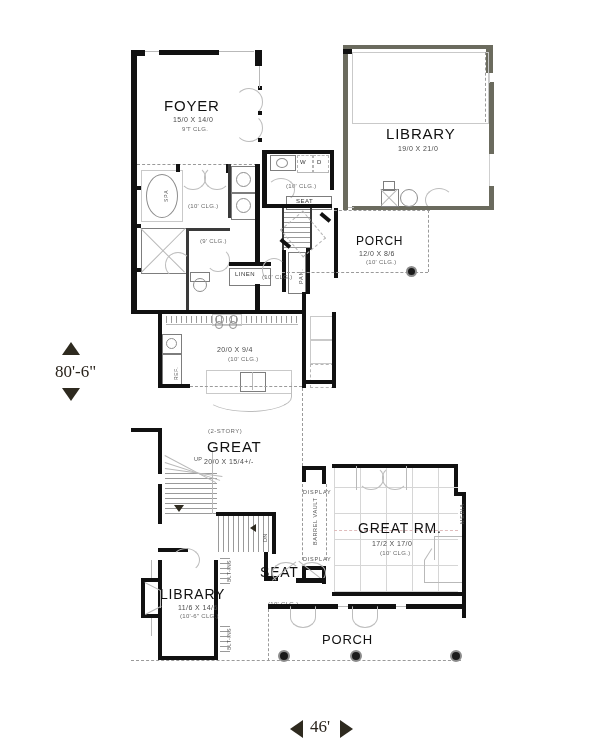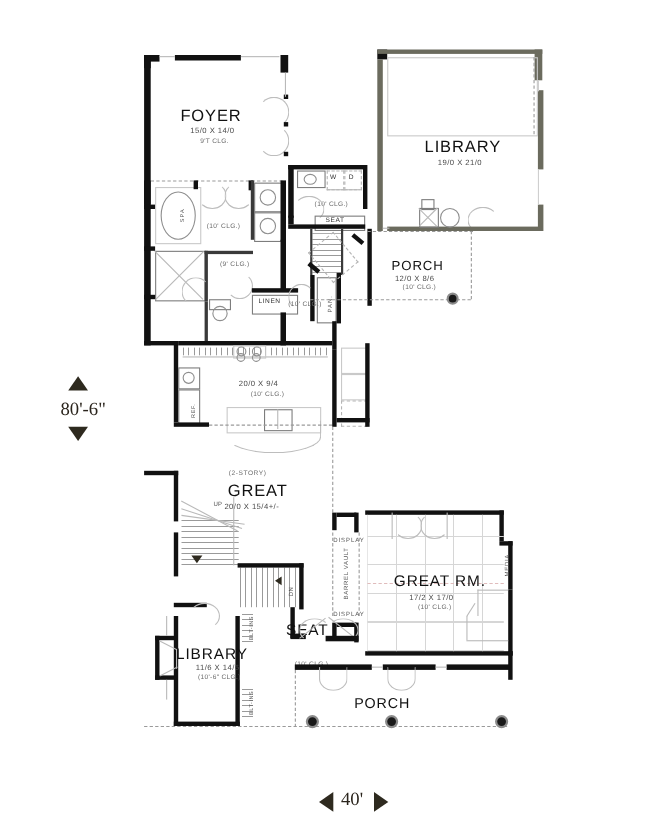--- a/index.html
+++ b/index.html
@@ -355,16 +355,16 @@
   <div class="dot" style="left:278px;top:650px;width:8px;height:8px;"></div>
   <div class="dot" style="left:350px;top:650px;width:8px;height:8px;"></div>
   <div class="dot" style="left:450px;top:650px;width:8px;height:8px;"></div>
   <div class="dash-v" style="left:268px;top:609px;height:52px;"></div>
 
   <div class="tri-up" style="left:62px;top:342px;"></div>
   <div class="dimtext" style="left:55px;top:362px;font-size:17px;">80'-6"</div>
   <div class="tri-dn" style="left:62px;top:388px;"></div>
 
   <div class="tri-lf" style="left:290px;top:720px;"></div>
-  <div class="dimtext" style="left:310px;top:717px;font-size:17px;">40'</div>
+  <div class="dimtext" style="left:310px;top:717px;font-size:17px;">46'</div>
   <div class="tri-rt" style="left:340px;top:720px;"></div>
 
 </div>
 
 </body></html>

